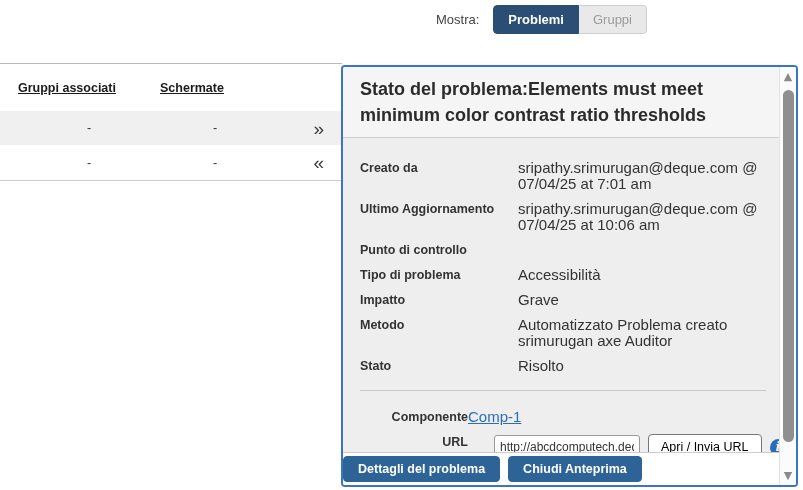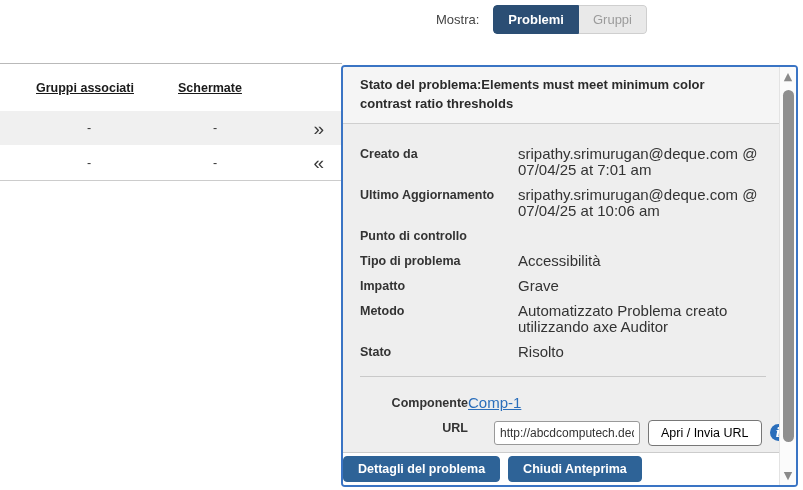--- a/index.html
+++ b/index.html
@@ -14,36 +14,36 @@
   .toggle-btn { font-family:"Liberation Sans", sans-serif; font-size:13px; padding:6px 14px;
     border:1px solid #cfcfcf; background:#e9e9e9; color:#9b9b9b; cursor:pointer; }
   .toggle-btn.active { background:#2b4e74; border-color:#2b4e74; color:#fff; font-weight:bold;
     border-radius:4px 0 0 4px; }
   .toggle-btn.inactive { border-left:none; border-radius:0 4px 4px 0; }
 
   
   .table { position:absolute; top:63px; left:0; width:342px; border-top:1px solid #b9b9b9; }
   .thead { display:flex; align-items:center; height:47px; padding-left:18px; }
   .th { font-size:12.5px; font-weight:bold; color:#1a1a1a; text-decoration:underline; cursor:pointer; }
-  .th.c1 { width:142px;margin-left:18px; }
+  .th.c1 { width:142px; }
   .th.c2 { width:110px; }
   .trow { display:flex; align-items:center; height:34px; padding-left:18px; }
   .trow.alt { background:#f0f0f0; }
   .trow.last { border-bottom:1px solid #cccccc; height:36px; }
   .td { font-size:12.5px; color:#333; }
   .td.c1 { width:142px; text-align:center; }
   .td.c2 { width:110px; text-align:center; }
   .chev { margin-left:auto; padding-right:18px; font-size:19px; color:#3a3a3a; cursor:pointer; line-height:1; }
 
   
   .panel { position:absolute; left:341px; top:65px; width:457px; height:422px;
     border:2px solid #3a74c4; border-radius:4px; background:#eeeeee;
     display:flex; flex-direction:column; overflow:hidden; }
   .panel-header { background:#f5f5f5; border-bottom:1px solid #cfcfcf;
-    padding:9px 60px 9px 17px; font-size:13px; font-weight:bold; color:#2b2b2b; line-height:1.45; }
+    padding:9px 60px 9px 17px; font-size:18px; font-weight:bold; color:#2b2b2b; line-height:1.45; }
   .panel-body { position:relative; flex:1; overflow:hidden; background:#eeeeee;
     padding:22px 30px 0 17px; }
   .frow { display:flex; margin-bottom:9px; }
   .flabel { width:158px; flex:0 0 158px; font-size:12.5px; font-weight:bold; color:#333; line-height:16px; }
   .fvalue { max-width:262px; font-size:15px; color:#333; line-height:16px; }
   .frow-b .flabel { width:108px; flex:0 0 108px;text-align:right; }
   a.link { color:#2a6ebb; text-decoration:underline; cursor:pointer; }
   .divider { border:none; border-top:1px solid #c9c9c9; margin:16px 0 18px 0; }
   .url-row { align-items:flex-start;gap:26px; }
   .url-controls { display:flex; align-items:center; gap:8px; }
@@ -129,21 +129,21 @@
       <div class="frow">
         <span class="flabel">Tipo di problema</span>
         <span class="fvalue">Accessibilità</span>
       </div>
       <div class="frow">
         <span class="flabel">Impatto</span>
         <span class="fvalue">Grave</span>
       </div>
       <div class="frow">
         <span class="flabel">Metodo</span>
-        <span class="fvalue">Automatizzato Problema creato utilizzando axe Auditor</span>
+        <span class="fvalue">Automatizzato Problema creato srimurugan axe Auditor</span>
       </div>
       <div class="frow">
         <span class="flabel">Stato</span>
         <span class="fvalue">Risolto</span>
       </div>
 
       <hr class="divider">
 
       <div class="frow frow-b">
         <span class="flabel">Componente</span>

